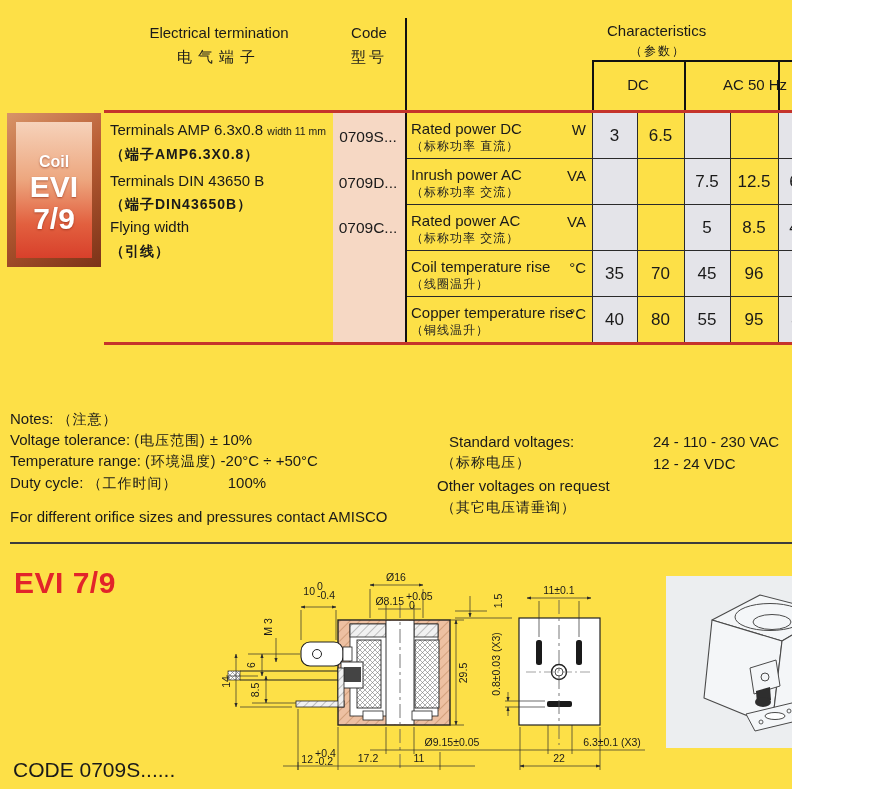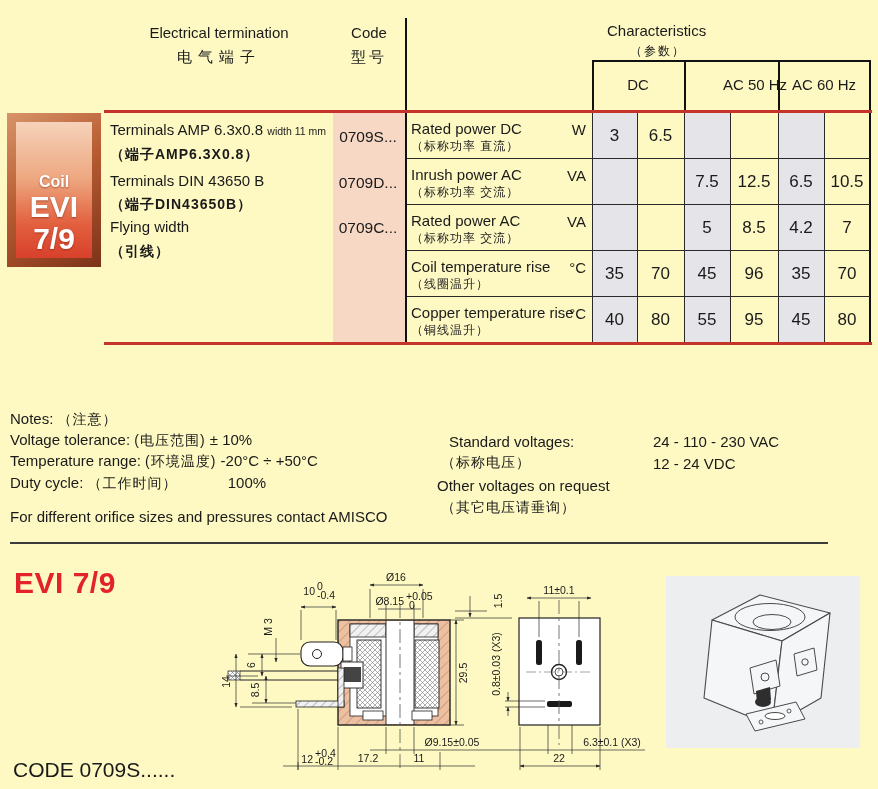--- a/index.html
+++ b/index.html
@@ -1,16 +1,16 @@
 <!DOCTYPE html>
 <html><head>
 <meta charset="utf-8">
 <style>
   html,body{margin:0;padding:0;background:#fff;}
-  .page{position:relative;width:878px;height:789px;background:#fef9c3;
+  .page{position:relative;width:792px;height:789px;background:#fde047;
         font-family:"Liberation Sans",sans-serif;color:#1a1a1a;overflow:hidden;}
   .abs{position:absolute;}
   .ctr{text-align:center;}
   
   .hdr-en{font-size:15px;}
   .hdr-zh{font-size:15px;letter-spacing:6px;margin-top:7px;}
   .blk-vline{position:absolute;background:#111;}
   .blk-hline{position:absolute;background:#111;}
   .red-line{position:absolute;background:#c5342b;height:3px;}
   .freq-cell{position:absolute;top:60px;height:50px;line-height:50px;text-align:center;font-size:15px;}
@@ -29,21 +29,21 @@
   .rr0{top:113px}.rr1{top:159px}.rr2{top:205px}.rr3{top:251px}.rr4{top:297px}
   .term-en{position:absolute;left:110px;font-size:15px;}
   .term-en .small{font-size:10.5px;}
   .term-zh{position:absolute;left:110px;font-size:14px;letter-spacing:1px;font-weight:bold;}
   .codeval{position:absolute;left:333px;width:70px;text-align:center;font-size:15.5px;}
   
   .badge{position:absolute;left:7px;top:113px;width:94px;height:154px;box-sizing:border-box;
          padding:9px;background:linear-gradient(145deg,#d89468 0%,#b85c33 45%,#7c3318 100%);}
   .badge-inner{width:100%;height:100%;box-sizing:border-box;
          background:linear-gradient(180deg,#f6d2ba 0%,#eda77f 42%,#e2603f 75%,#d8402b 100%);
-         display:flex;flex-direction:column;align-items:center;justify-content:flex-end;padding-bottom:4px;}
+         display:flex;flex-direction:column;align-items:center;justify-content:flex-end;padding-bottom:24px;}
   .badge-coil{font-size:16px;font-weight:bold;color:#fff;text-shadow:0 1px 2px rgba(120,30,10,.55);}
   .badge-evi{font-size:30px;font-weight:bold;color:#fff;line-height:1.05;text-shadow:0 1px 2px rgba(120,30,10,.55);}
   
   .nline{position:absolute;font-size:15px;white-space:nowrap;}
   .zh-part{font-size:14px;letter-spacing:1px;}
   .duty-val{margin-left:46px;}
   .divider{position:absolute;left:10px;top:542px;width:818px;height:2px;background:#3c3c3c;}
   .sec-title{position:absolute;left:14px;top:566px;font-size:30px;font-weight:800;color:#e2242a;letter-spacing:.5px;}
   .code-line{position:absolute;left:13px;top:758px;font-size:21px;}
   

